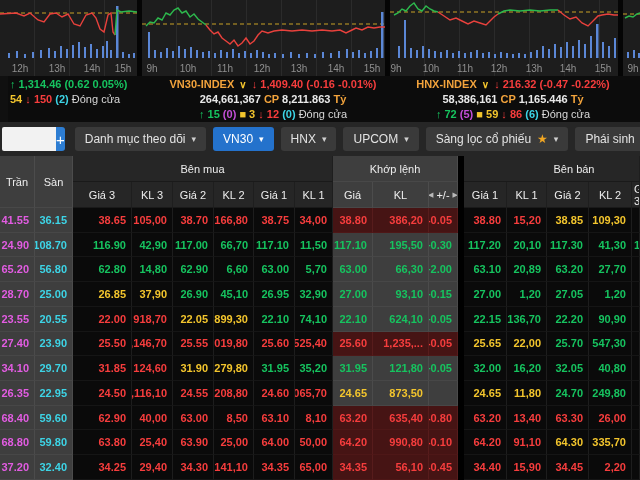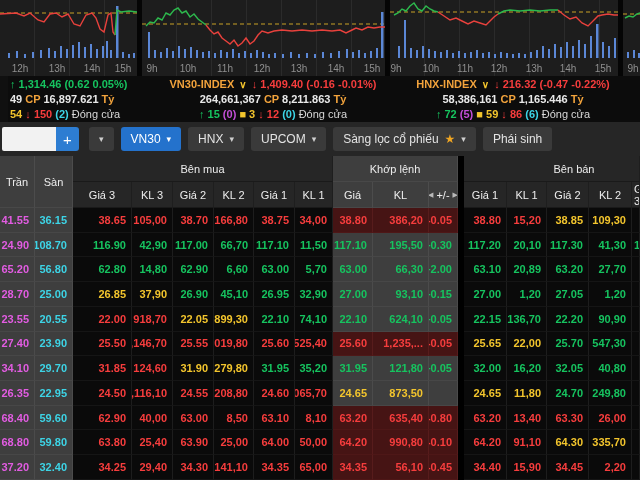--- a/index.html
+++ b/index.html
@@ -244,26 +244,20 @@
     </div>
   </div>
 
   <div class="index-bar">
     <div class="idx-block" style="left:2px">
       <div class="idx-line">
         <span class="up">↑</span>
         <span class="up">1,314.46 (0.62 0.05%)</span>
       </div>
       <div class="idx-line">
-        <span class="wht">49</span>
-        <span class="orng">CP</span>
-        <span class="wht">16,897.621</span>
-        <span class="orng">Tỷ</span>
-      </div>
-      <div class="idx-line">
         <span class="ref">54</span>
         <span class="down">↓</span>
         <span class="down">150</span>
         <span class="cyn">(2)</span>
         <span class="gry">Đóng cửa</span>
       </div>
     </div>
 
     <div class="idx-block" style="left:140px;width:250px;text-align:center">
       <div class="idx-line">
@@ -319,20 +313,21 @@
       </div>
     </div>
     <div class="sliver"></div>
   </div>
 
   <div class="toolbar">
     <input class="search-input" value="" style="">
     <div class="plus-btn">+</div>
     <div class="tabs">
         <div class="tbtn">
+          <span>Danh mục theo dõi</span>
           <span class="caret">▾</span>
         </div>
         <div class="tbtn active">
           <span>VN30</span>
           <span class="caret">▾</span>
         </div>
         <div class="tbtn">
           <span>HNX</span>
           <span class="caret">▾</span>
         </div>

